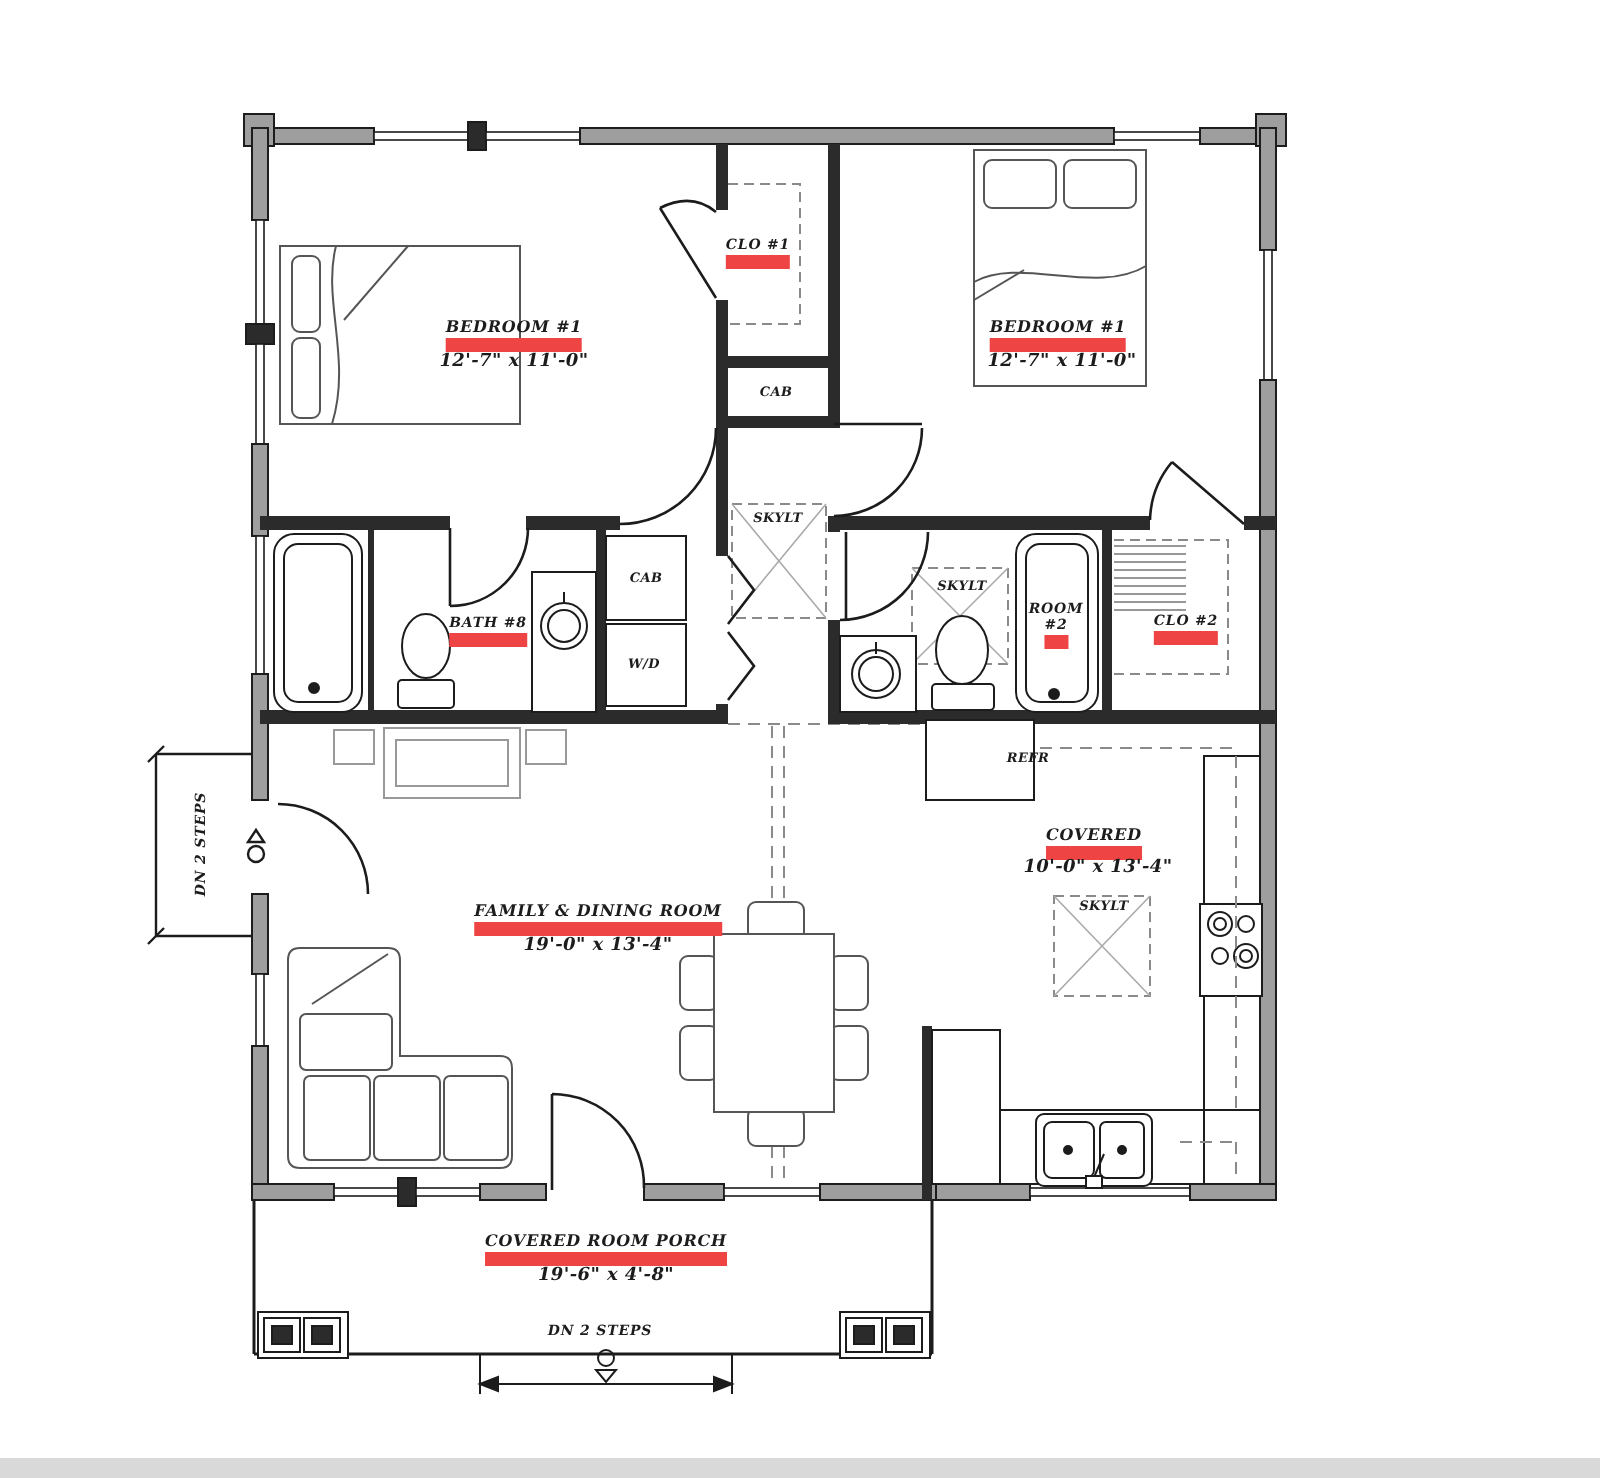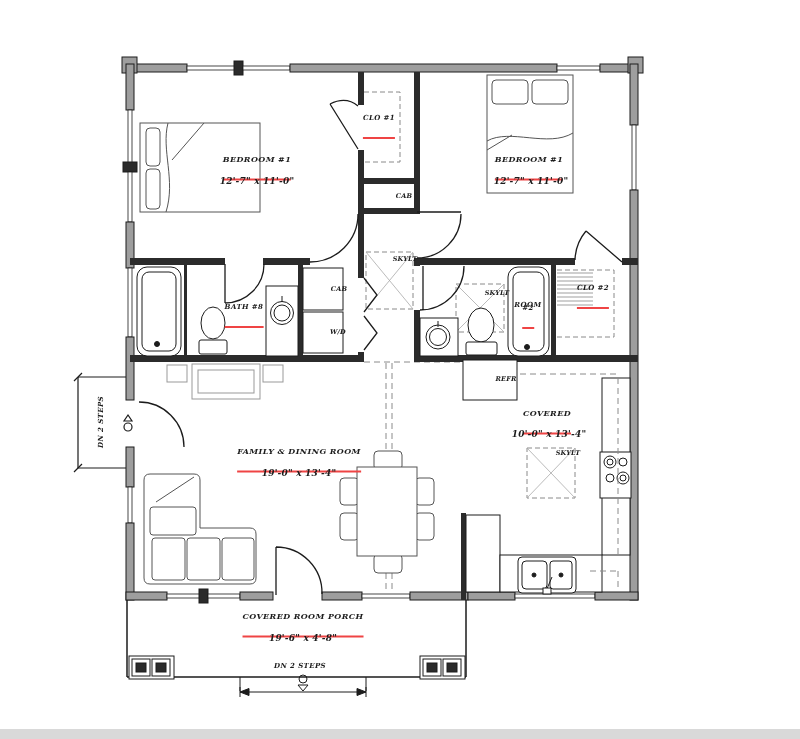--- a/index.html
+++ b/index.html
@@ -1,23 +1,23 @@
 <!DOCTYPE html>
 <html><head>
 <meta charset="utf-8">
 <style>
   html,body{margin:0;padding:0;background:#fff;}
   #canvas{position:relative;width:800px;height:739px;background:#ffffff;overflow:hidden;
           font-family:"DejaVu Serif", serif;}
   #plan-svg{position:absolute;left:0;top:0;}
   .lbl{position:absolute;transform:translate(-50%,-50%);font:italic bold 8px "DejaVu Serif", serif;
        letter-spacing:.4px;color:#1c1c1c;white-space:nowrap;z-index:5;}
-  .rm{border-bottom:2px solid #ef4444;padding-bottom:15px;}
+  .rm{border-bottom:7px solid #ef4444;padding-bottom:1px;}
   .dim{font-size:9px;letter-spacing:.2px;}
-  .sm{font-size:6.5px;letter-spacing:.2px;padding-left:32px;}
+  .sm{font-size:6.5px;letter-spacing:.2px;}
   .md{font-size:7px;}
   .vert{transform:translate(-50%,-50%) rotate(-90deg);}
   #footer-bar{position:absolute;left:0;top:729px;width:800px;height:10px;background:#d9d9d9;}
 </style>
 </head>
 <body>
 
 <div id="canvas">
 
 <svg id="plan-svg" width="800" height="739" viewBox="0 0 800 739">
@@ -275,23 +275,23 @@
 <div class="lbl sm" style="left:388px;top:196px">CAB</div>
 <div class="lbl sm" style="left:389px;top:259px">SKYLT</div>
 
 <div class="lbl sm" style="left:323px;top:289px">CAB</div>
 <div class="lbl sm" style="left:322px;top:332px">W/D</div>
 <div class="lbl rm md" style="left:244px;top:315px">BATH #8</div>
 
 <div class="lbl sm" style="left:481px;top:293px">SKYLT</div>
 <div class="lbl md" style="left:528px;top:304px">ROOM</div>
 <div class="lbl rm md" style="left:528px;top:316px">#2</div>
-<div class="lbl rm md" style="left:593px;top:296px">CLO #2</div>
-
-<div class="lbl sm" style="left:490px;top:379px">REFR</div>
+<div class="lbl rm md" style="left:593px;top:314px">CLO #2</div>
+
+<div class="lbl sm" style="left:514px;top:379px">REFR</div>
 <div class="lbl rm" style="left:547px;top:421px">COVERED</div>
 <div class="lbl dim" style="left:549px;top:434px">10'-0" x 13'-4"</div>
 <div class="lbl sm" style="left:552px;top:453px">SKYLT</div>
 
 <div class="lbl rm" style="left:299px;top:459px">FAMILY &amp; DINING ROOM</div>
 <div class="lbl dim" style="left:299px;top:473px">19'-0" x 13'-4"</div>
 
 <div class="lbl rm" style="left:303px;top:624px">COVERED ROOM PORCH</div>
 <div class="lbl dim" style="left:303px;top:638px">19'-6" x 4'-8"</div>
 <div class="lbl md" style="left:300px;top:665px">DN 2 STEPS</div>

